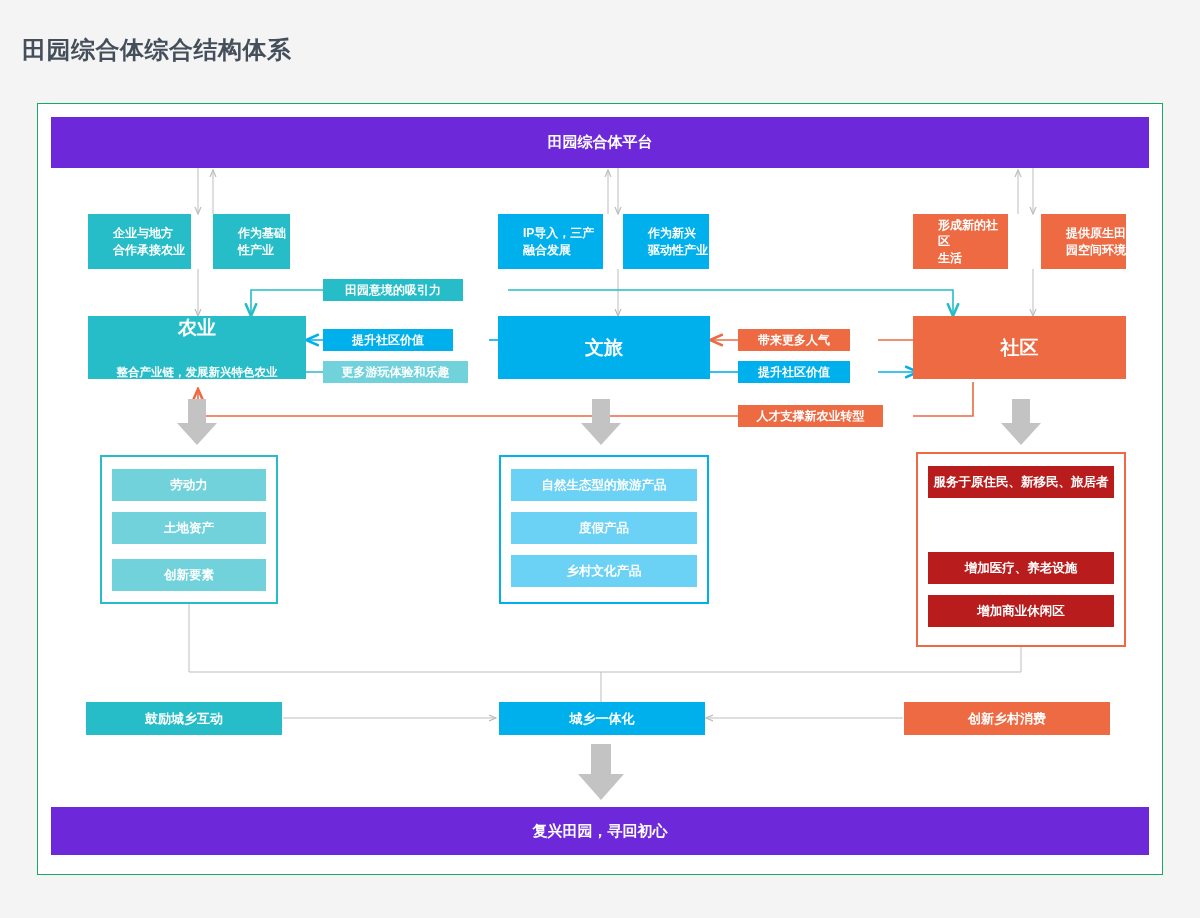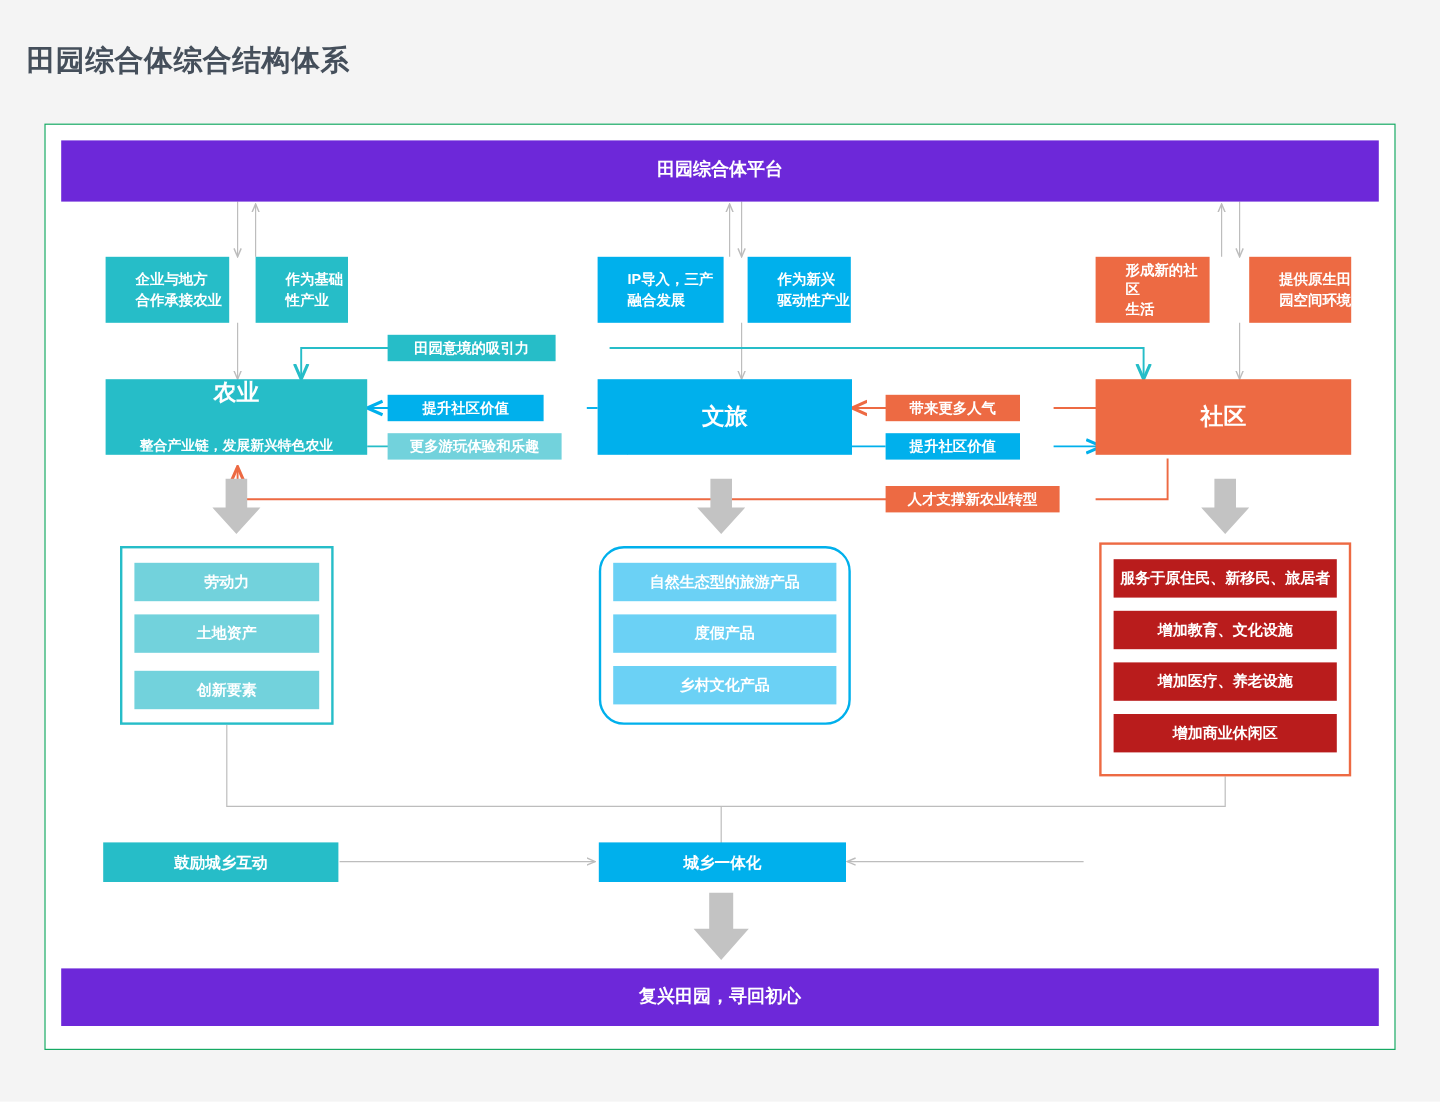--- a/index.html
+++ b/index.html
@@ -223,51 +223,51 @@
       <span>劳动力</span>
     </div>
     <div class="panel-item c-teal-lt" style="top:55px;">
       <span>土地资产</span>
     </div>
     <div class="panel-item c-teal-lt" style="top:102px;">
       <span>创新要素</span>
     </div>
   </div>
 
-  <div class="panel p-blue" style="left:461px; top:351px; width:210px; height:149px;border-radius:21px;">
+  <div class="panel p-blue" style="left:461px; top:351px; width:210px; height:149px;">
     <div class="panel-item c-blue-lt" style="top:12px;">
       <span>自然生态型的旅游产品</span>
     </div>
     <div class="panel-item c-blue-lt" style="top:55px;">
       <span>度假产品</span>
     </div>
     <div class="panel-item c-blue-lt" style="top:98px;">
       <span>乡村文化产品</span>
     </div>
   </div>
 
   <div class="panel p-orange" style="left:878px; top:348px; width:210px; height:195px;">
     <div class="panel-item c-orange-lt" style="top:12px;">
       <span>服务于原住民、新移民、旅居者</span>
     </div>
-    <div class="panel-item c-orange-lt" style="top:55px;">
-      <span>增加教育、文化设施</span>
-    </div>
     <div class="panel-item c-orange-lt" style="top:98px;">
       <span>增加医疗、养老设施</span>
     </div>
     <div class="panel-item c-orange-lt" style="top:141px;">
       <span>增加商业休闲区</span>
     </div>
   </div>
 
   <div class="node bottombox c-teal" style="left:48px; top:598px; width:196px; height:33px;">
     <span>鼓励城乡互动</span>
   </div>
   <div class="node bottombox c-blue" style="left:461px; top:598px; width:206px; height:33px;">
     <span>城乡一体化</span>
   </div>
+  <div class="node bottombox c-orange" style="left:866px; top:598px; width:206px; height:33px;">
+    <span>创新乡村消费</span>
+  </div>
 
   <div class="node banner" style="left:13px; top:703px; width:1098px; height:48px;">
     <span>复兴田园，寻回初心</span>
   </div>
 
 </div>
 
 </body></html>

